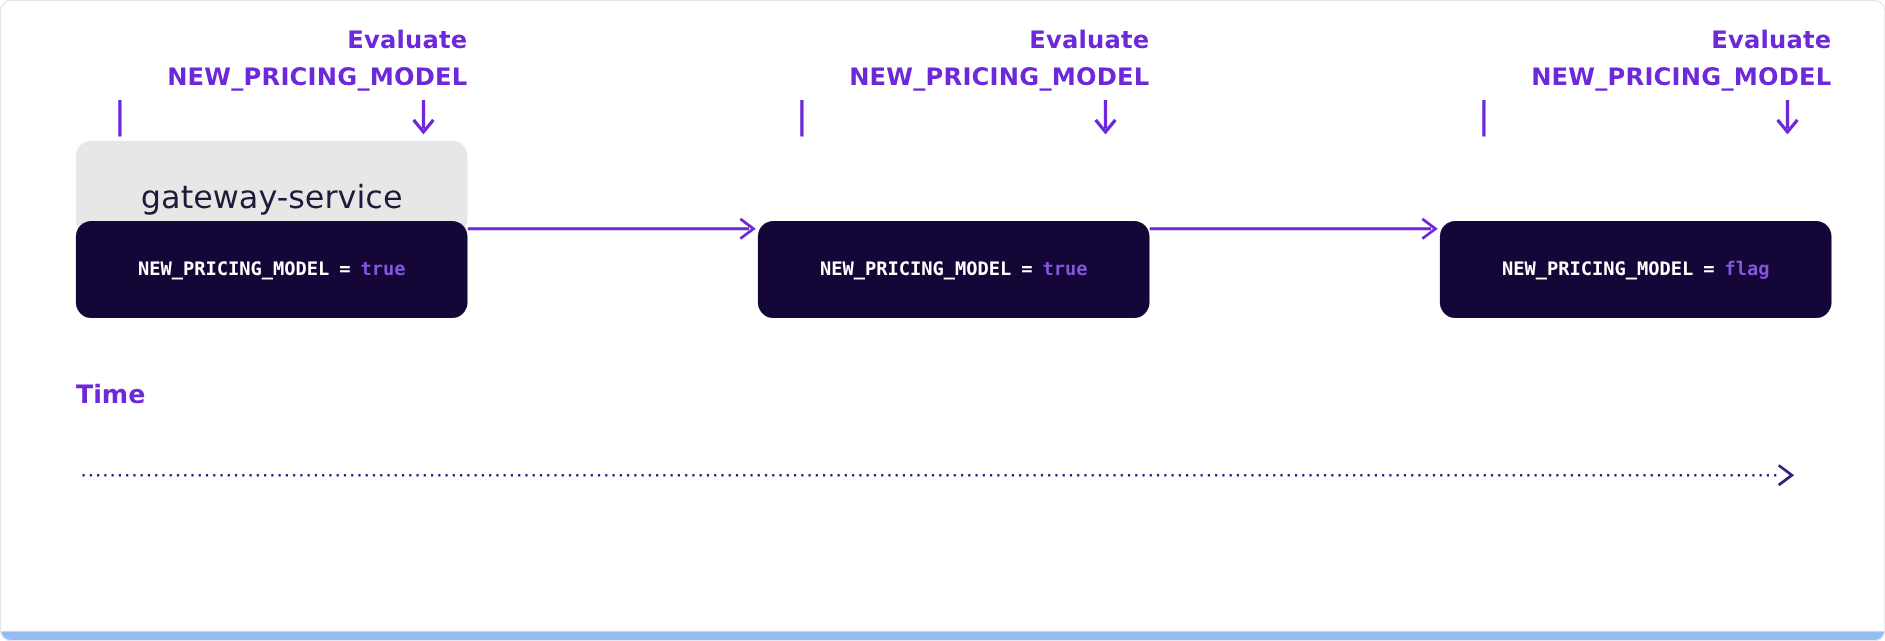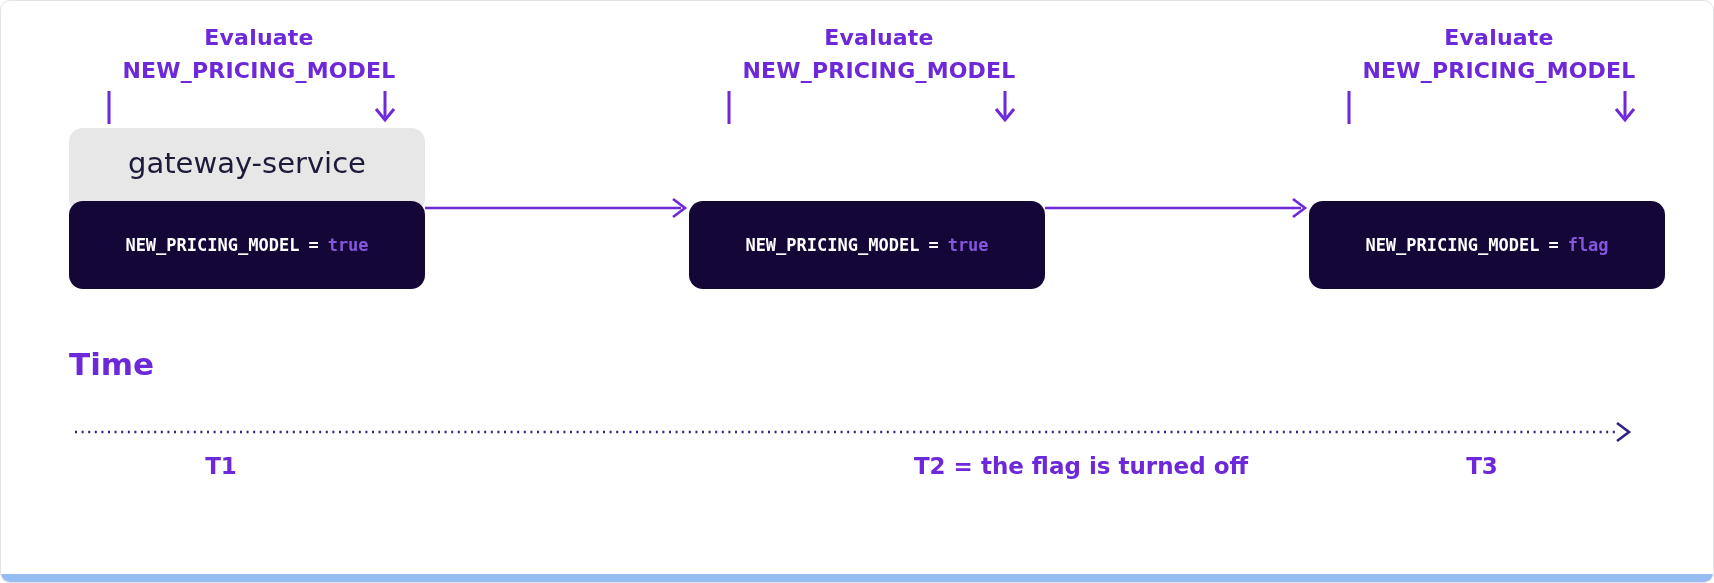--- a/index.html
+++ b/index.html
@@ -13,34 +13,34 @@
     position: absolute; inset: 0;
     background: var(--background, #ffffff);
     border: 1px solid #e3e3ea;
     border-radius: 10px;
     overflow: hidden;
   }
 
   
   .service { position: absolute; top: 0; width: 356px; height: 300px; }
   .eval {
-    position: absolute; top: 20px; left: 12px; width: 100%;
-    text-align: center; color: var(--accent, #6d28d9);
+    position: absolute; top: 20px; left: 0; width: 100%;
+    text-align: right; color: var(--accent, #6d28d9);
     font-weight: bold; font-size: 22px; line-height: 33px;
     letter-spacing: 0.2px;
   }
   .pointers { position: absolute; top: 88px; left: 0; }
   .pointers path, .pointers line {
     stroke: var(--accent, #6d28d9); stroke-width: 3; fill: none;
   }
   .svc-header {
     position: absolute; top: 127px; left: 0; width: 356px; height: 85px;
     background: var(--service_header_bg, #e7e7e7);
     border-radius: 14px;
-    display: flex; justify-content: center; align-items: flex-start;
+    display: flex; justify-content: center; align-items: center;
   }
   .svc-header span {
     margin-top: 17px; font-size: 29px; line-height: 36px;
     color: var(--service_name_color, #1c1c3a);
   }
   .code-box {
     position: absolute; top: 200px; left: 0; width: 356px; height: 88px;
     background: var(--code_bg, #140636);
     border-radius: 14px;
     display: flex; align-items: center; justify-content: center; gap: 9px;
@@ -52,21 +52,21 @@
 
   
   .flow-arrow { position: absolute; top: 190px; }
   .flow-arrow path, .flow-arrow line {
     stroke: var(--accent, #6d28d9); stroke-width: 2.6; fill: none;
   }
 
   
   .time-label {
     position: absolute; left: 68px; top: 345px;
-    color: var(--accent, #6d28d9); font-weight: bold; font-size: 31px;
+    color: var(--accent, #6d28d9); font-weight: bold; font-size: 23px;
   }
   .timeline-svg { position: absolute; left: 70px; top: 418px; }
   .timeline-svg line, .timeline-svg path {
     stroke: var(--timeline, #32217e); fill: none;
   }
   .marker {
     position: absolute; top: 452px;
     color: var(--accent, #6d28d9); font-weight: bold; font-size: 23px;
     text-align: center;
   }
@@ -148,19 +148,16 @@
     </div>
   </div>
 
   <div class="time-label">Time</div>
 
   <svg class="timeline-svg" width="1566" height="26" viewBox="0 0 1566 26">
     <line x1="4" y1="13" x2="1546" y2="13" stroke-width="2.4" stroke-dasharray="2 4.6"></line>
     <path d="M1546 4 L1558 13 L1546 22" stroke-width="2.6"></path>
   </svg>
 
-  <div class="marker marker-t1">T1</div>
-  <div class="marker marker-t2">T2 = the flag is turned off</div>
-  <div class="marker marker-t3">T3</div>
 
   <div class="bottom-bar"></div>
 
 </div>
 
 </body></html>

